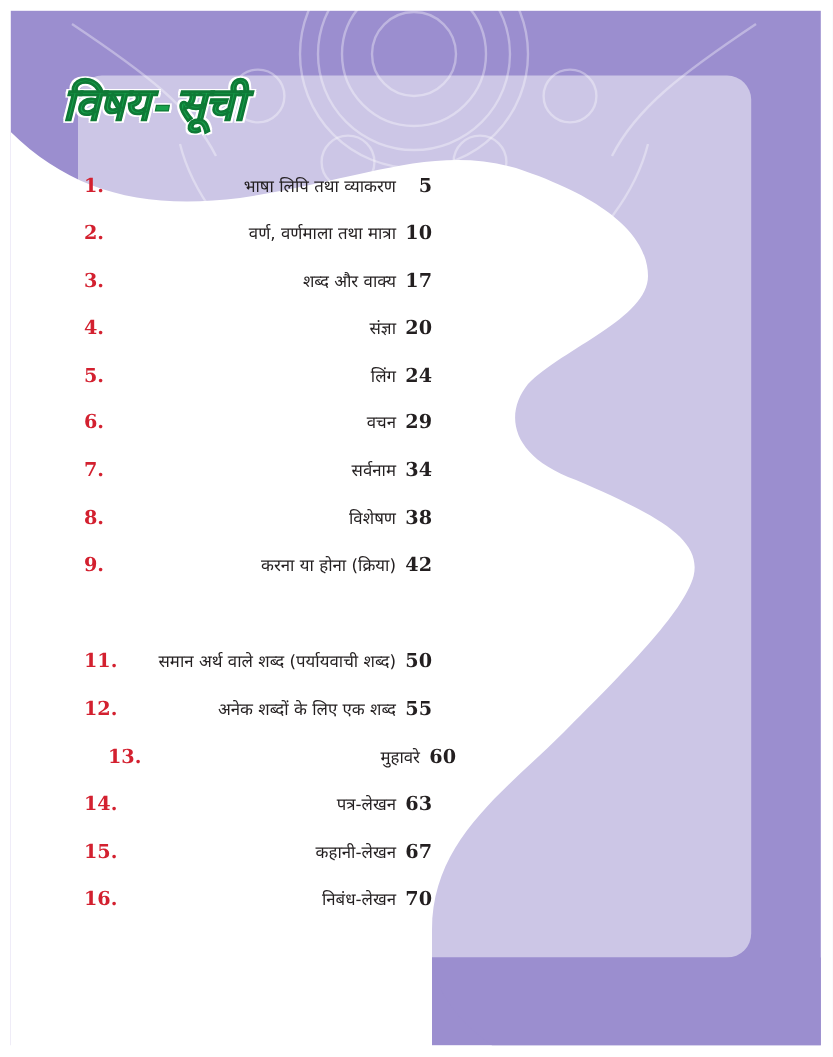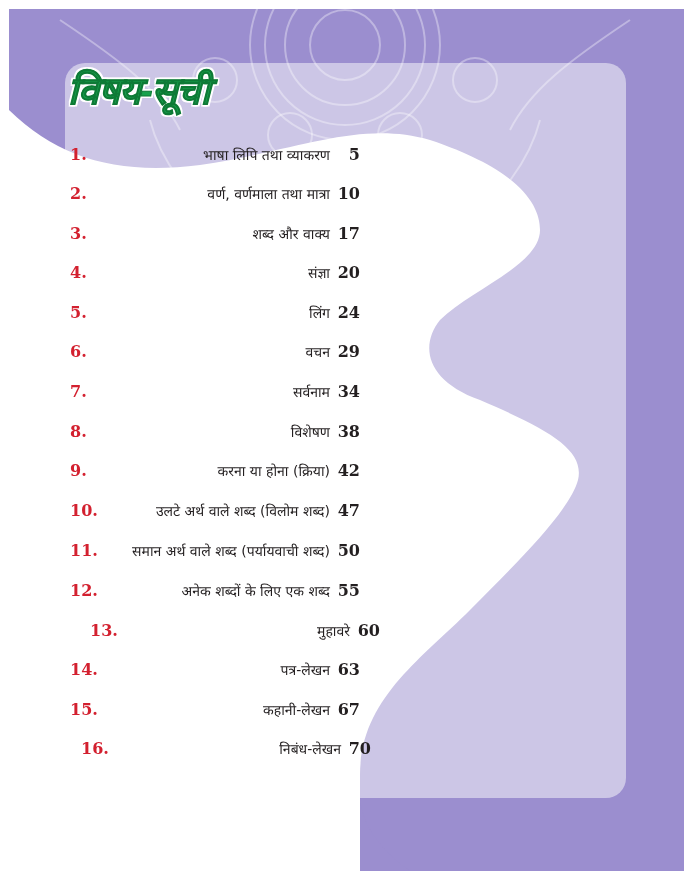--- a/index.html
+++ b/index.html
@@ -24,23 +24,23 @@
     }
     .decor-svg {
       position: absolute;
       left: 0;
       top: 0;
       width: 694px;
       height: 881px;
     }
     .title {
       position: absolute;
-      left: 68px;
+      left: 52px;
       top: 72px;
-      font-family: Liberation Sans, sans-serif;
+      font-family: Liberation Mono, monospace;
       font-size: 38px;
       font-weight: bold;
       font-style: italic;
       color: #17a14c;
       -webkit-text-stroke: 1px #0e7a36;
       text-shadow: 2px 0 0 #fff, -2px 0 0 #fff, 0 2px 0 #fff, 0 -2px 0 #fff,
                    2px 2px 0 #fff, -2px -2px 0 #fff, 2px -2px 0 #fff, -2px 2px 0 #fff;
       letter-spacing: -1px;
       line-height: 1;
     }
@@ -166,25 +166,20 @@
   <div class="toc-row" style="top:419px;">
     <span class="toc-num">8.</span>
     <span class="toc-label">विशेषण</span>
     <span class="toc-page">38</span>
   </div>
   <div class="toc-row" style="top:458px;">
     <span class="toc-num">9.</span>
     <span class="toc-label">करना या होना (क्रिया)</span>
     <span class="toc-page">42</span>
   </div>
-  <div class="toc-row" style="top:498px;">
-    <span class="toc-num">10.</span>
-    <span class="toc-label">उलटे अर्थ वाले शब्द (विलोम शब्द)</span>
-    <span class="toc-page">47</span>
-  </div>
   <div class="toc-row" style="top:538px;">
     <span class="toc-num">11.</span>
     <span class="toc-label">समान अर्थ वाले शब्द (पर्यायवाची शब्द)</span>
     <span class="toc-page">50</span>
   </div>
   <div class="toc-row" style="top:578px;">
     <span class="toc-num">12.</span>
     <span class="toc-label">अनेक शब्दों के लिए एक शब्द</span>
     <span class="toc-page">55</span>
   </div>
@@ -196,18 +191,18 @@
   <div class="toc-row" style="top:657px;">
     <span class="toc-num">14.</span>
     <span class="toc-label">पत्र-लेखन</span>
     <span class="toc-page">63</span>
   </div>
   <div class="toc-row" style="top:697px;">
     <span class="toc-num">15.</span>
     <span class="toc-label">कहानी-लेखन</span>
     <span class="toc-page">67</span>
   </div>
-  <div class="toc-row" style="top:736px;margin-left:11px;">
+  <div class="toc-row" style="top:736px;">
     <span class="toc-num">16.</span>
     <span class="toc-label">निबंध-लेखन</span>
     <span class="toc-page">70</span>
   </div>
 </div>
 
 </body></html>

